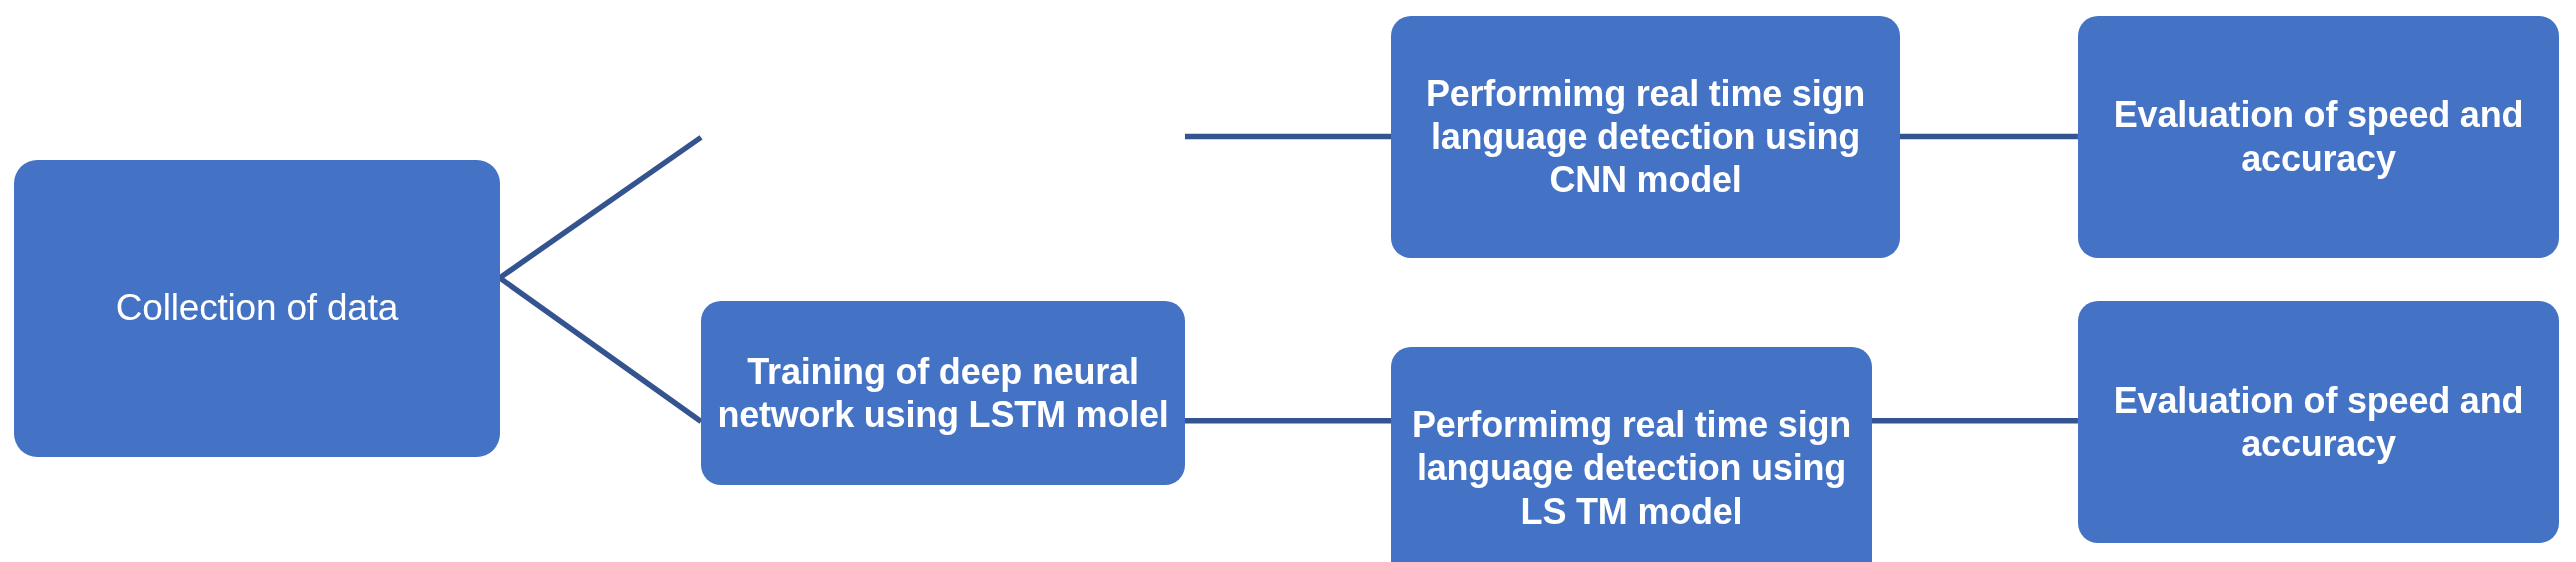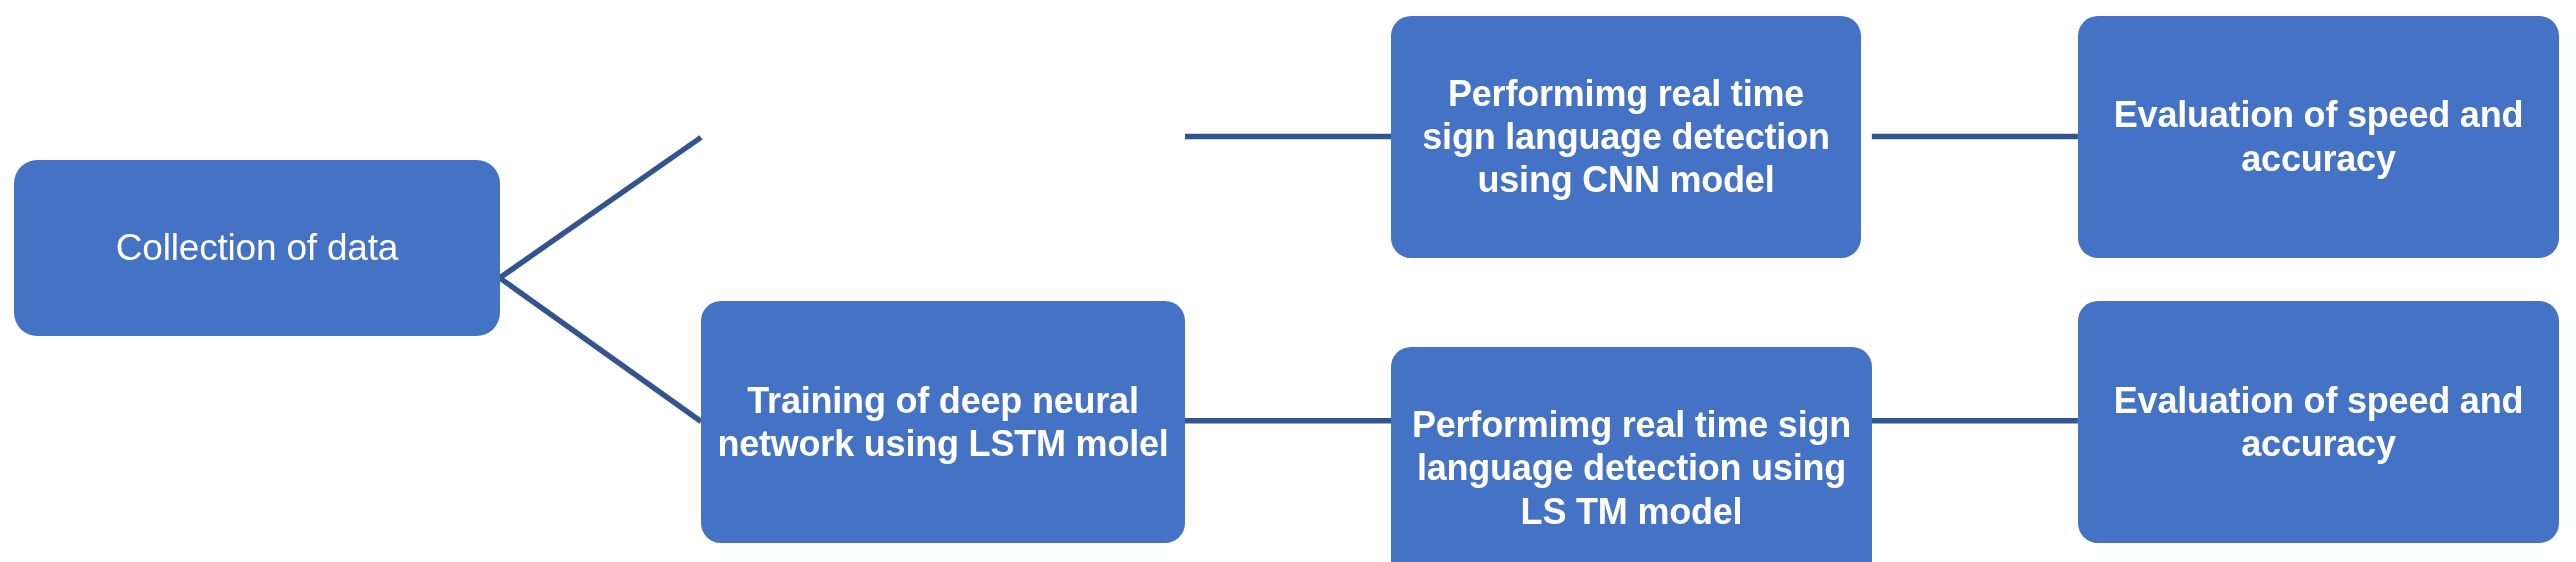--- a/index.html
+++ b/index.html
@@ -45,34 +45,34 @@
     display: block;
     width: 100%;
     white-space: pre-line;
   }
 
   
   #node-start {
     left: 14px;
     top: 160px;
     width: 486px;
-    height: 176px;
+    height: 297px;
     border-radius: 23.4px;
     font-weight: normal;
     font-size: 37px;
     text-align: center;
   }
 
   
   #node-train-cnn   { left: 701px;  top: 15.6px;  width: 484px; height: 242px; }
-  #node-detect-cnn  { left: 1391px; top: 15.6px;  width: 470px; height: 242px; }
+  #node-detect-cnn  { left: 1391px; top: 15.6px;  width: 509px; height: 242px; }
   #node-eval-cnn    { left: 2078px; top: 15.6px;  width: 481px; height: 242px; }
 
   
-  #node-train-lstm  { left: 701px;  top: 301px; width: 484px; height: 242px; }
+  #node-train-lstm  { left: 701px;  top: 301px; width: 484px; height: 184px; }
   #node-detect-lstm { left: 1391px; top: 301px; width: 481px; height: 242px; margin-top: 46px; }
   #node-eval-lstm   { left: 2078px; top: 301px; width: 481px; height: 242px; }
 </style>
 </head>
 <body>
 
 <div id="canvas">
 
   <svg id="connector-layer" width="2576" height="562" viewBox="0 0 3300 720" xmlns="http://www.w3.org/2000/svg">
 

